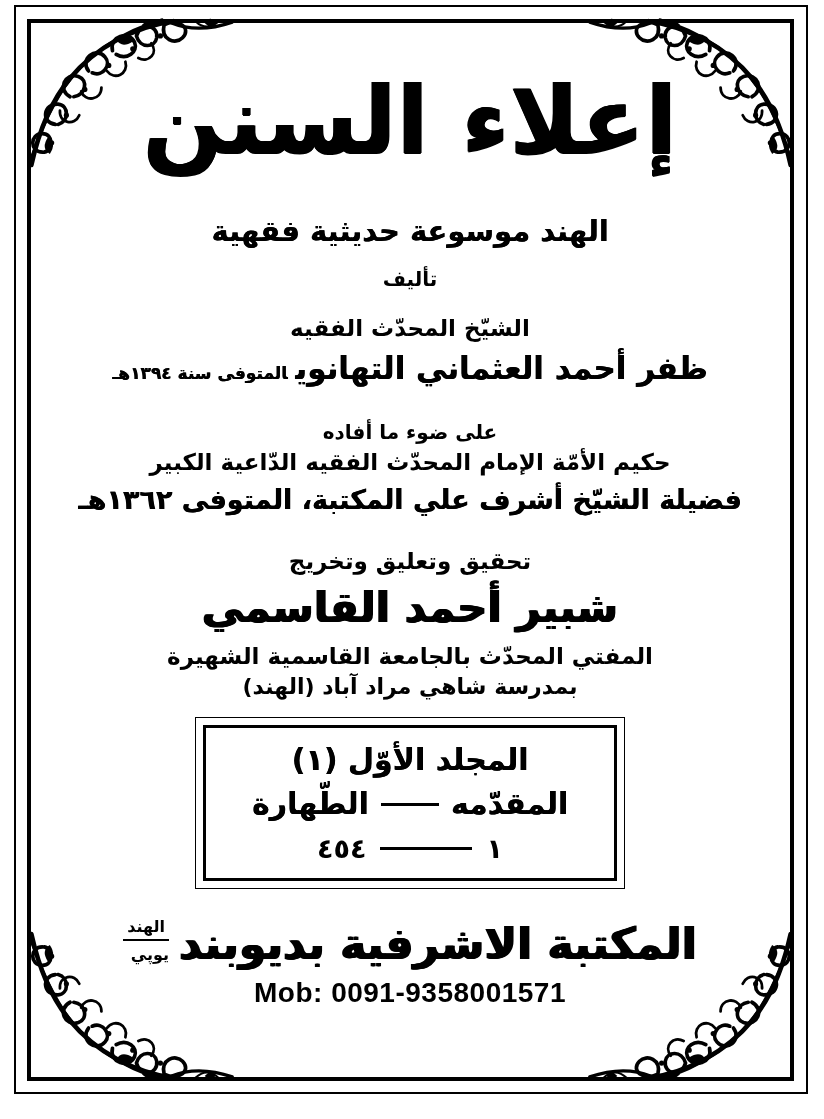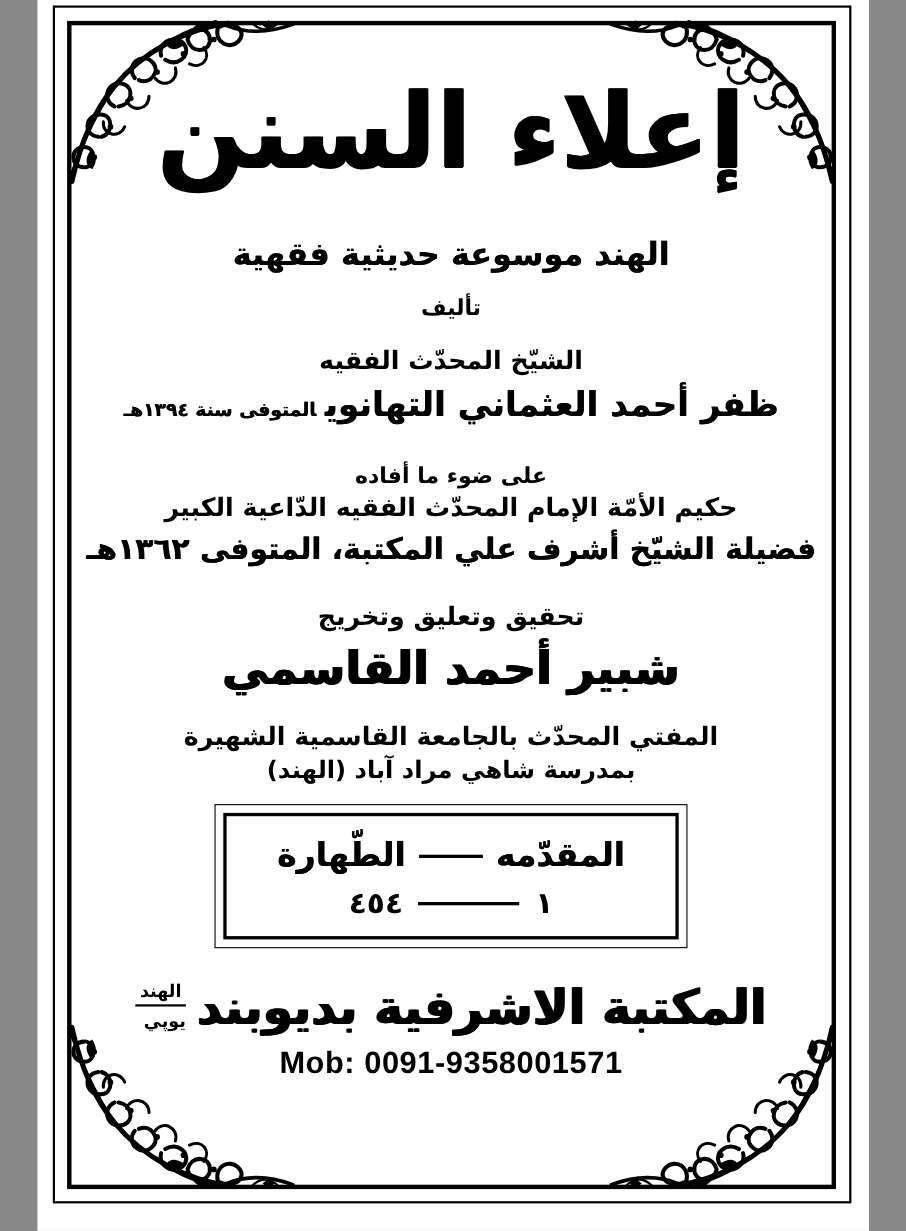--- a/index.html
+++ b/index.html
@@ -1,17 +1,17 @@
 <!DOCTYPE html>
 <html lang="ar"><head>
 <meta charset="utf-8">
 <style>
   html,body{margin:0;padding:0;background:#888;}
   .page{
-    position:relative; width:756px; height:1119px; margin:0 auto;
+    position:relative; width:824px; height:1119px; margin:0 auto;
     background:#ffffff; color:#000; overflow:hidden;
     font-family:"DejaVu Sans", sans-serif;
   }
   
   .frame-outer{position:absolute; top:5px; right:16px; bottom:25px; left:14px;
     border:2.5px solid #000;}
   .frame-inner{position:absolute; top:19px; right:30px; bottom:38px; left:27px;
     border:4px solid #000;}
   
   .corner{position:absolute; width:212px; height:160px; pointer-events:none;}
@@ -38,21 +38,21 @@
   .author-name{font-size:31px; font-weight:bold; margin-top:4px; line-height:1.35;
     text-shadow:0.5px 0 #000;}
   .death-note{font-size:17px; font-weight:bold; margin-right:8px;text-align:center;}
   .basis-heading{font-size:20px; font-weight:bold; margin-top:30px;}
   .basis-honorific{font-size:23px; font-weight:bold; margin-top:5px;}
   .basis-name{font-size:27px; font-weight:bold; margin-top:9px;
     text-shadow:0.5px 0 #000;}
   .editor-heading{font-size:23px; font-weight:bold; margin-top:33px;}
   .editor-name{font-size:42px; font-weight:bold; line-height:1.5; margin-top:2px;
     text-shadow:0.8px 0 #000, -0.8px 0 #000;}
-  .editor-title{font-size:23px; font-weight:bold; margin-top:18px;}
+  .editor-title{font-size:23px; font-weight:bold; margin-top:4px;}
   .editor-place{font-size:22px; font-weight:bold; margin-top:5px;}
   
   .vol-box{
     margin-top:26px; width:388px; padding:12px 10px 14px;
     border:3.5px solid #000; outline:1.5px solid #000; outline-offset:7px;
     background:#fff;
   }
   .vol-line1{font-size:30px; font-weight:bold; line-height:1.35;
     text-shadow:0.4px 0 #000;}
   .vol-line2{font-size:30px; font-weight:bold; line-height:1.35; margin-top:4px;
@@ -224,20 +224,21 @@
     <div class="basis-heading">على ضوء ما أفاده</div>
     <div class="basis-honorific">حكيم الأمّة الإمام المحدّث الفقيه الدّاعية الكبير</div>
     <div class="basis-name">فضيلة الشيّخ أشرف علي المكتبة، المتوفى ١٣٦٢هـ</div>
 
     <div class="editor-heading">تحقيق وتعليق وتخريج</div>
     <div class="editor-name">شبير أحمد القاسمي</div>
     <div class="editor-title">المفتي المحدّث بالجامعة القاسمية الشهيرة</div>
     <div class="editor-place">بمدرسة شاهي مراد آباد (الهند)</div>
 
     <div class="vol-box">
+      <div class="vol-line1">المجلد الأوّل (١)</div>
       <div class="vol-line2">
         <span>المقدّمه</span>
         <span class="dash-short"></span>
         <span>الطّهارة</span>
       </div>
       <div class="vol-line3">
         <span>١</span>
         <span class="dash-long"></span>
         <span>٤٥٤</span>
       </div>

